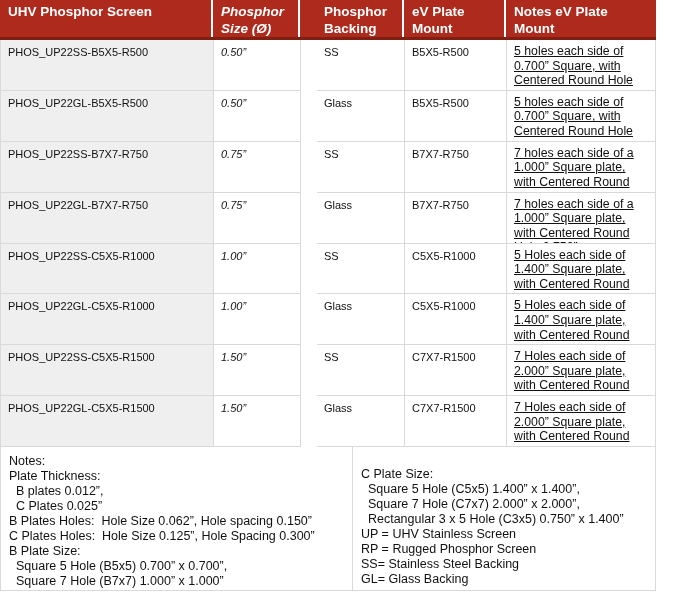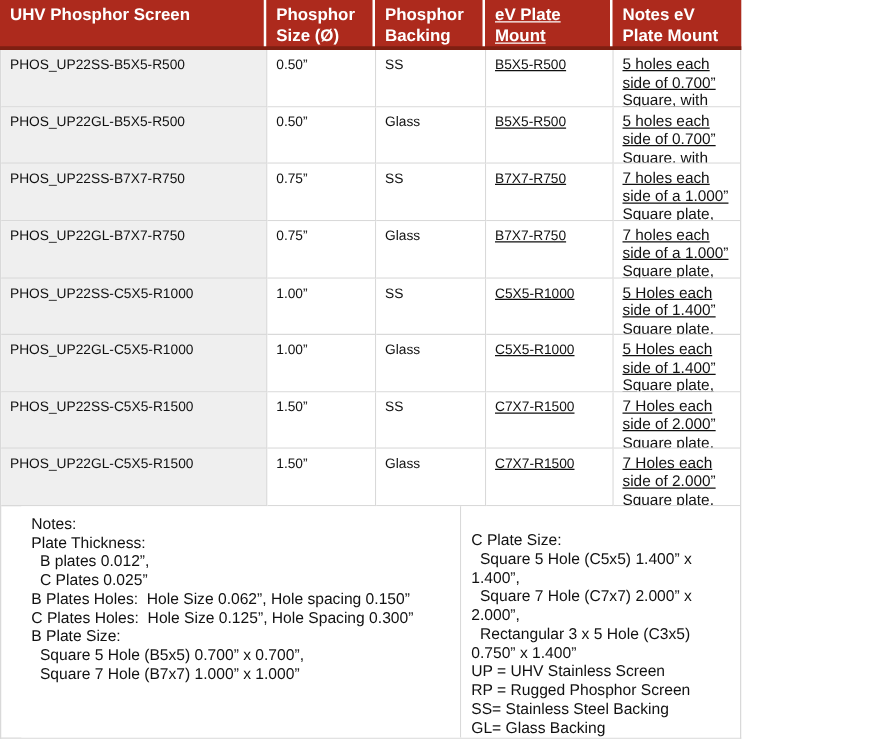--- a/index.html
+++ b/index.html
@@ -10,21 +10,21 @@
     --grid-line:#D9D9D9;
     --body-text:#111111;
   }
   html,body{margin:0;padding:0;background:#FFFFFF;}
   body{
     width:700px;height:595px;
     font-family:"Liberation Sans","DejaVu Sans",sans-serif;
     color:var(--body-text);
   }
   .spec-table{
-    width:593px;height:591px;
+    width:656px;height:591px;
     box-sizing:border-box;
     border:1px solid var(--grid-line);
     border-top:none;
     display:flex;flex-direction:column;
     background:#FFFFFF;
   }
   
   .hdr-row{
     display:flex;flex:0 0 40px;
     box-sizing:border-box;
@@ -56,26 +56,26 @@
   .cell.first{background:var(--first-col-bg);}
   .cell.note-cell{
     font-size:12.3px;line-height:14.6px;
     white-space:normal;
     border-right:none;
     padding-top:4px;
     text-decoration:underline;
   }
   
   .c1{width:213px;flex:0 0 213px;}
-  .c2{width:87px;flex:0 0 87px;}
-  .c3{width:88px;flex:0 0 88px;}
-  .c4{width:102px;flex:0 0 102px;text-decoration:underline;}
+  .c2{width:87px;flex:0 0 87px;font-style:italic;}
+  .c3{width:88px;flex:0 0 88px;margin-left:16px;}
+  .c4{width:102px;flex:0 0 102px;}
   .c5{flex:1 1 auto;}
   
-  .footnotes{display:flex;flex:0 0 143px;box-sizing:border-box;padding-left:16px;}
+  .footnotes{display:flex;flex:0 0 143px;box-sizing:border-box;}
   .fn-cell{box-sizing:border-box;overflow:hidden;background:#FFFFFF;}
   .fn-left{width:352px;flex:0 0 352px;border-right:1px solid var(--grid-line);padding:7px 8px 0 8px;}
   .fn-right{flex:1 1 auto;padding:20px 8px 0 8px;}
   .fn-line{
     font-size:12.5px;line-height:15px;min-height:15px;
     white-space:pre-wrap;
   }
 </style>
 </head>
 <body>

